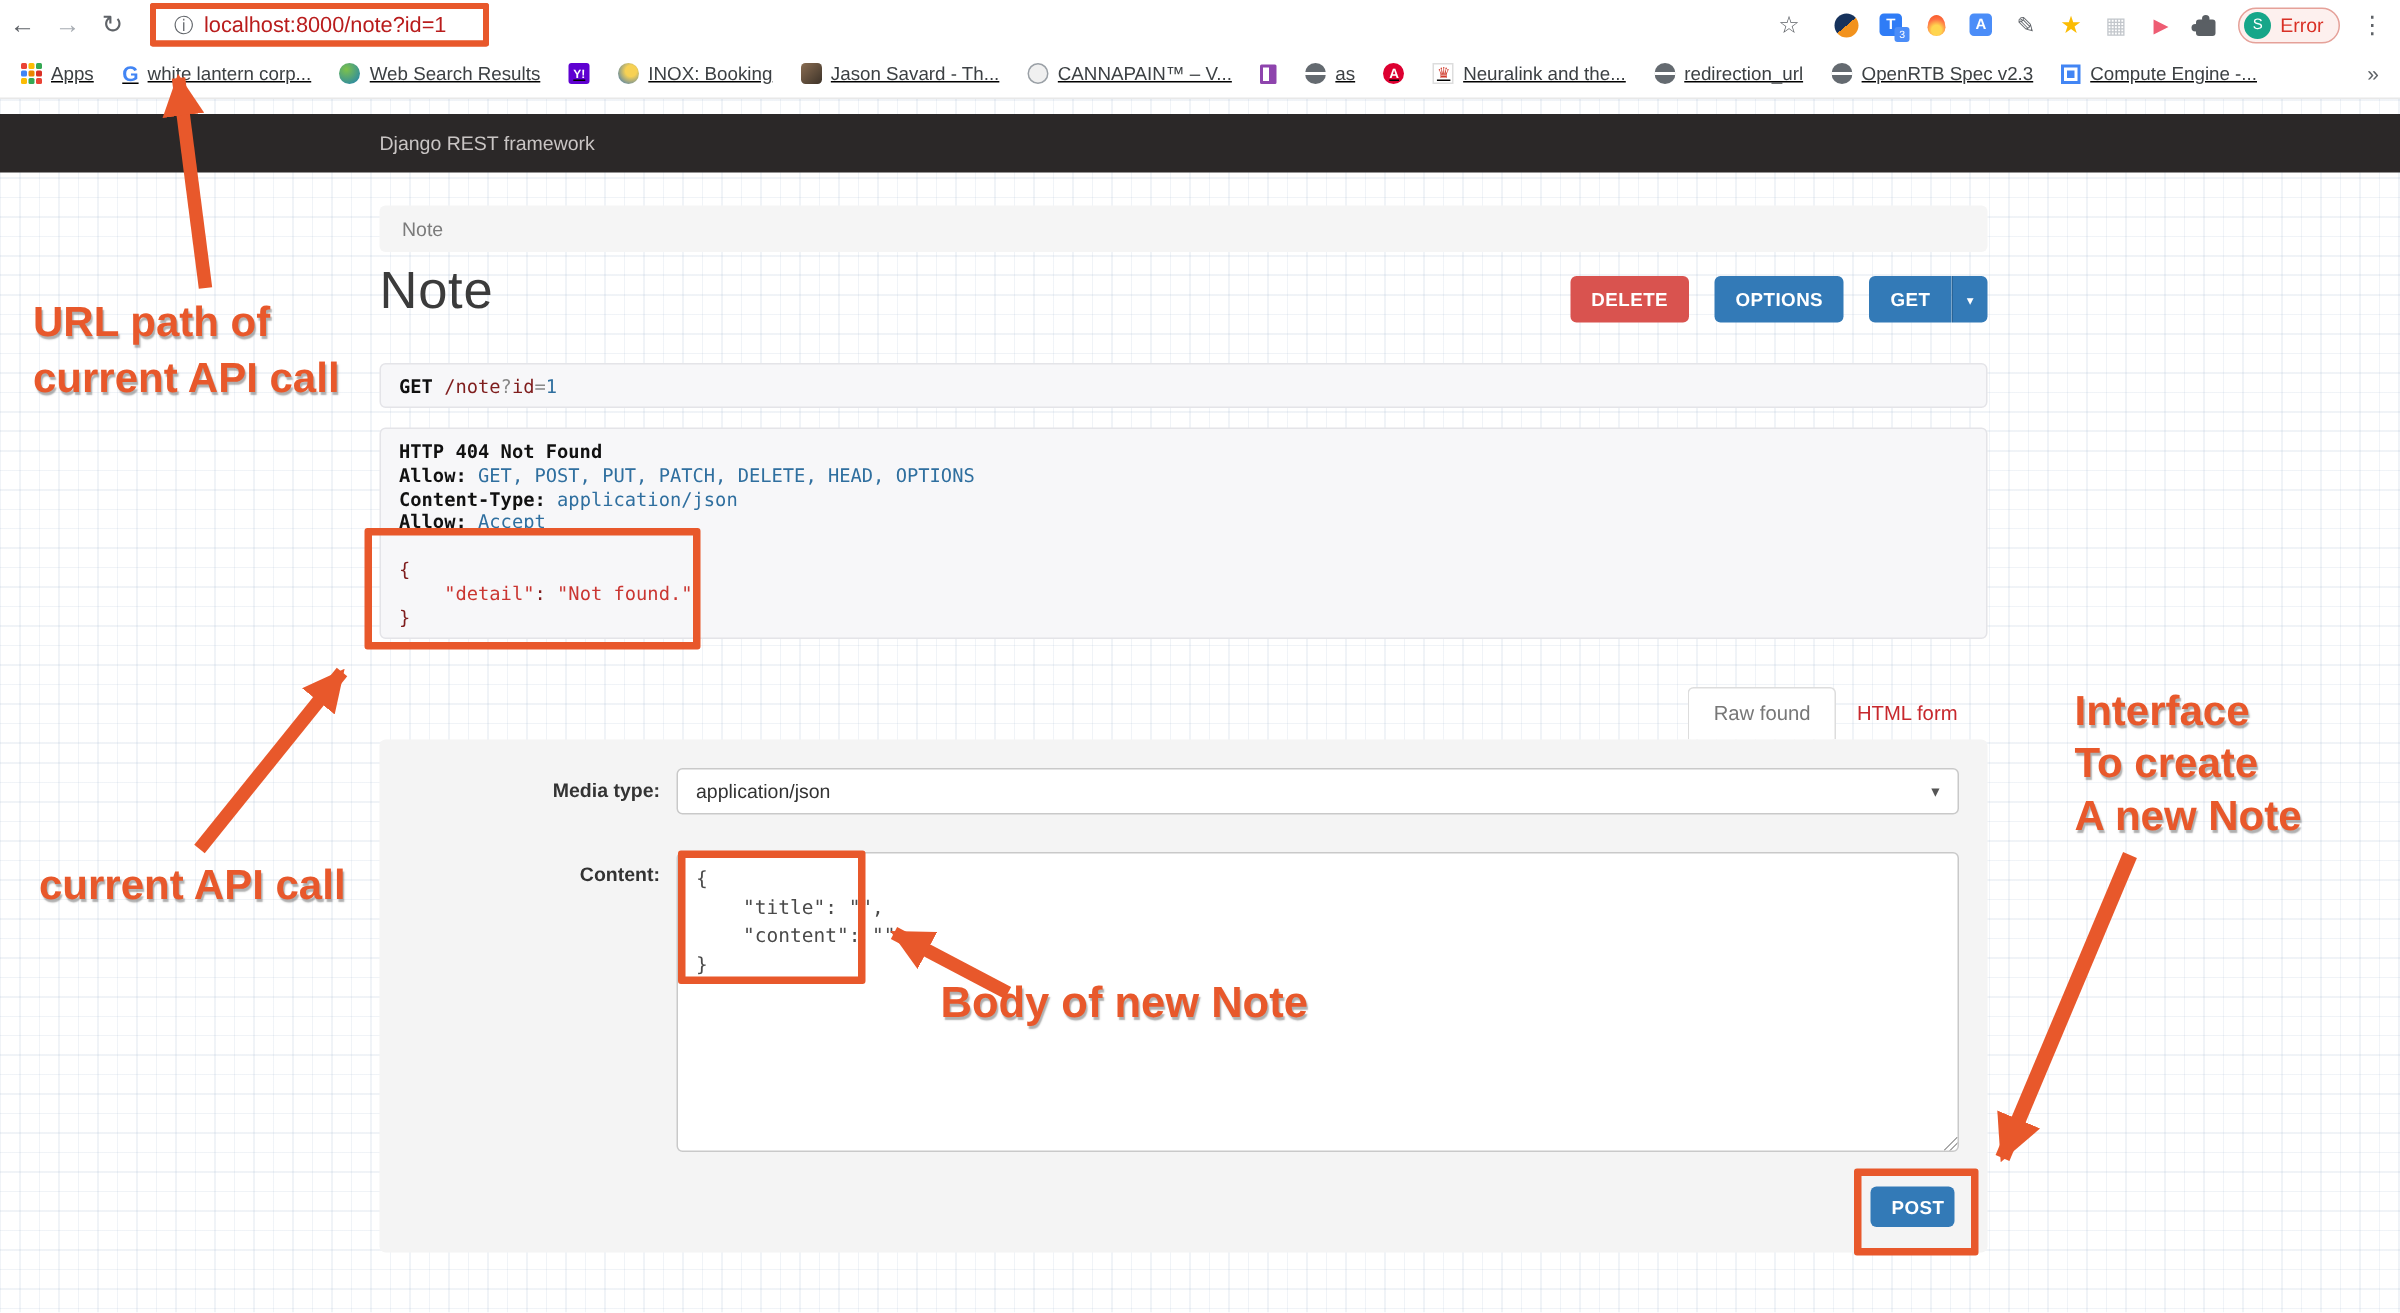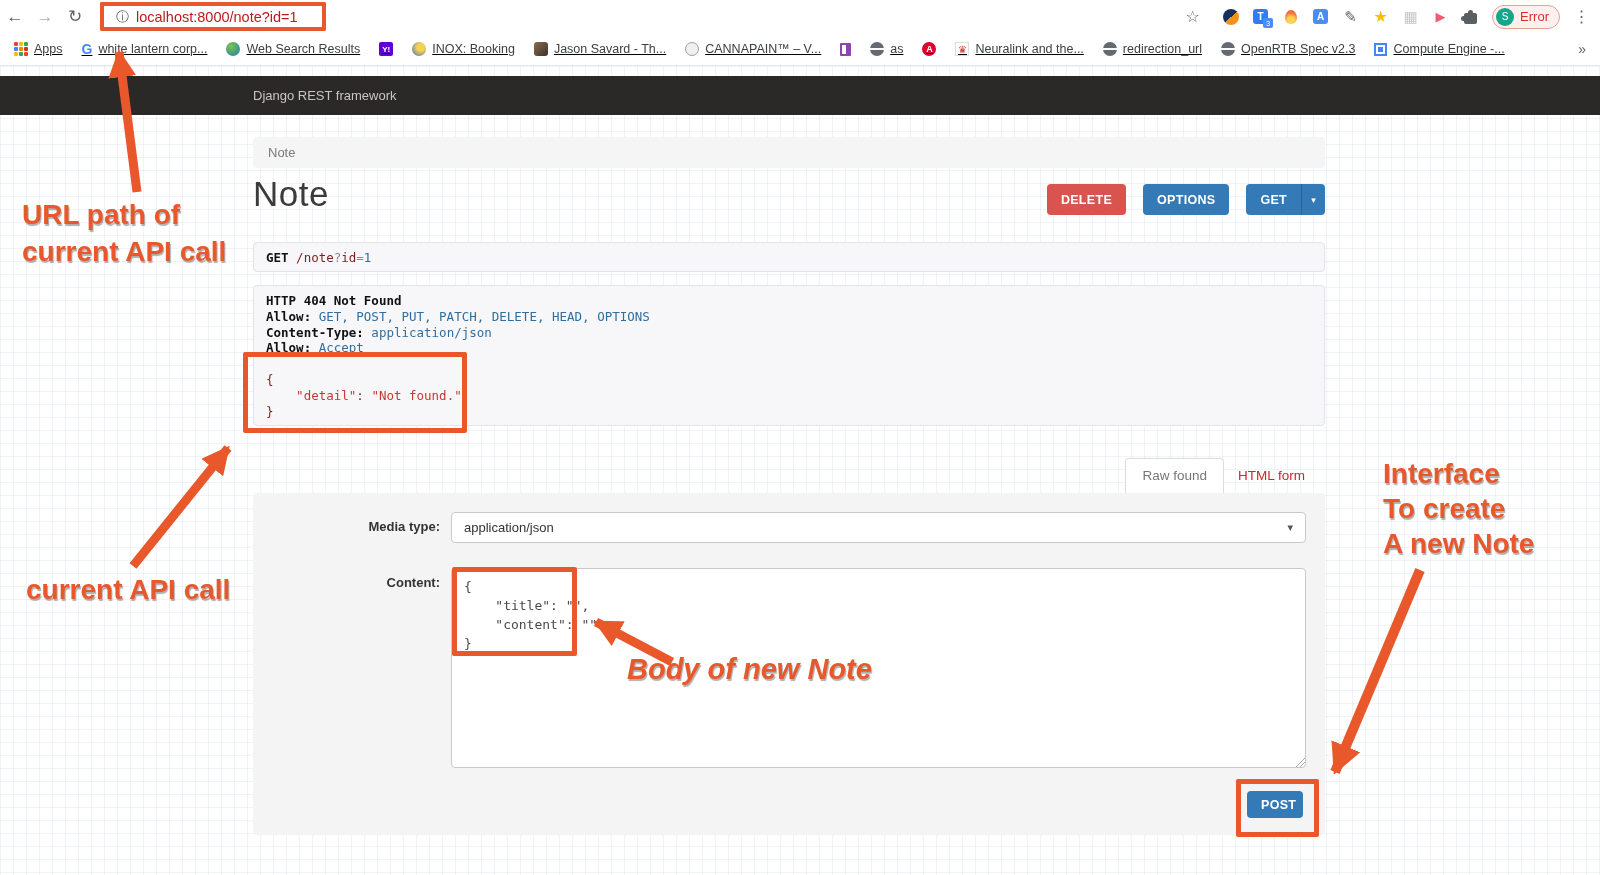--- a/index.html
+++ b/index.html
@@ -320,20 +320,20 @@
   <line x1="1420" y1="570" x2="1335" y2="772" stroke="#E8582B" stroke-width="10" marker-end="url(#ah)"></line>
 </svg>
 
 <div class="callout" style="left:22px; top:196px; font-size:28px; line-height:37px;">
   <div>URL path of</div>
   <div>current API call</div>
 </div>
 <div class="callout" style="left:26px; top:572px; font-size:28px; line-height:35px;">
   <div>current API call</div>
 </div>
-<div class="callout" style="left:627px; top:653px; font-size:29px;font-style:italic;">
+<div class="callout" style="left:627px; top:653px; font-size:29px;">
   <div>Body of new Note</div>
 </div>
 <div class="callout" style="left:1383px; top:456px; font-size:28px; line-height:35px;">
   <div>Interface</div>
   <div>To create</div>
   <div>A new Note</div>
 </div>
 
 </body></html>

